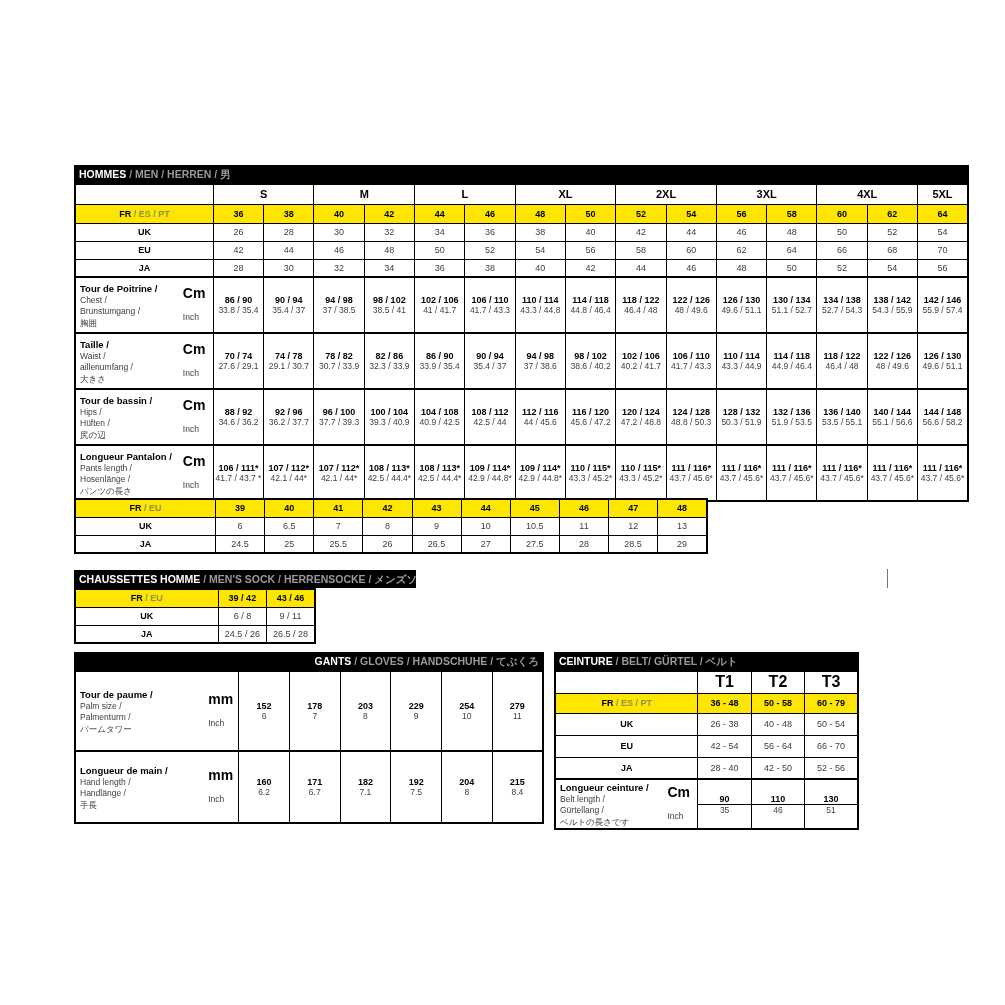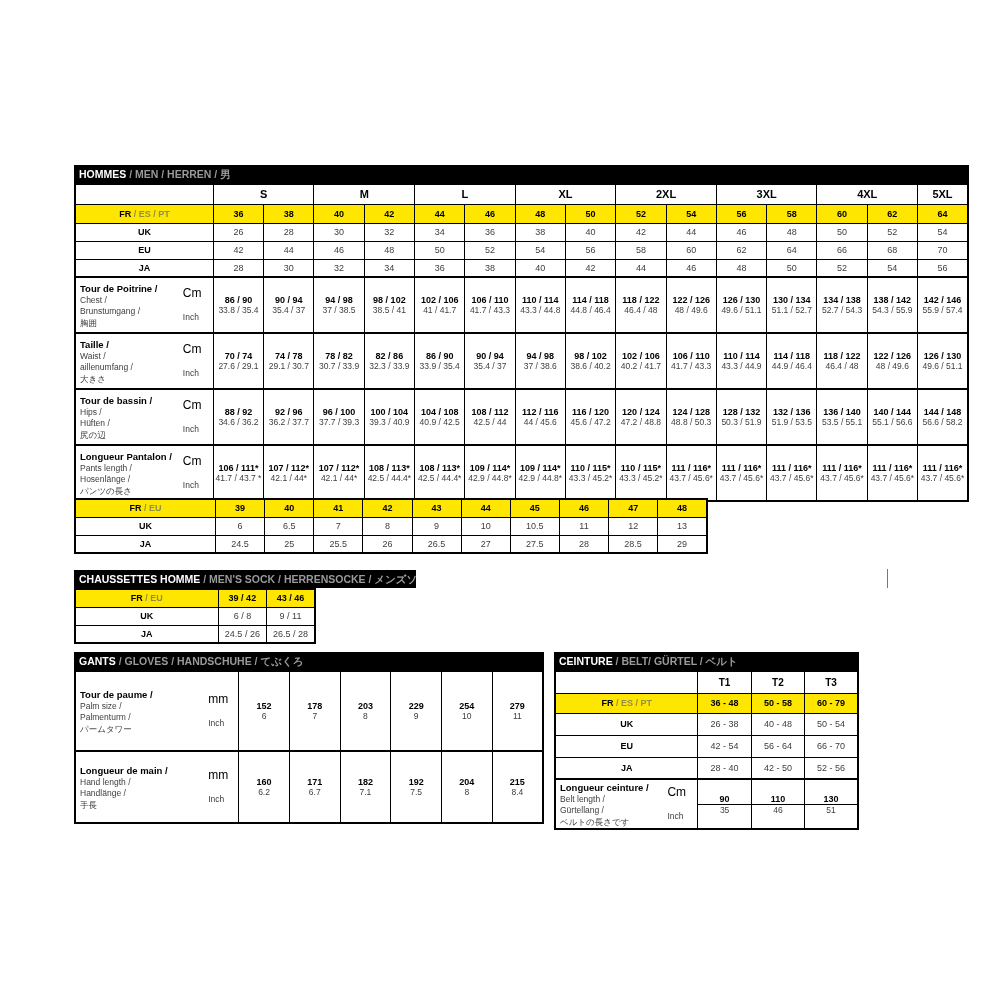--- a/index.html
+++ b/index.html
@@ -6,30 +6,30 @@
   body{width:1005px;height:1005px;position:relative;font-family:"Liberation Sans",sans-serif;-webkit-font-smoothing:antialiased;}
   .sec{position:absolute;padding-left:19px;}
   .bar{background:#000;height:18px;line-height:18px;padding:0 5px;box-sizing:border-box;font-size:10.5px;font-weight:bold;color:#fff;white-space:nowrap;overflow:hidden;}
   .bar .dim{color:#9a9a9a;font-weight:bold;}
   table.grid{border-collapse:collapse;table-layout:fixed;background:#fff;border:2px solid #000;}
   table.grid td{border:1px solid #000;padding:0;text-align:center;vertical-align:middle;font-size:9px;color:#3d3d3d;white-space:nowrap;overflow:hidden;}
   td.bre{border-right-width:2px;}
   tr.brow>td{border-top-width:2px;}
   tr.yellow td{background:#ffe600;color:#000;font-weight:bold;}
   tr.grouprow td{font-size:11px;font-weight:bold;color:#000;}
-  tr.headrow td{font-size:10px;font-weight:bold;color:#000;}
+  tr.headrow td{font-size:16px;font-weight:bold;color:#000;}
   td.lbl{text-align:left;padding:0 4px;}
   .ls{font-weight:bold;color:#000;}
   .dimy{color:#8f8f45;font-weight:bold;}
   td.blk{padding:0;}
   .lwrap{display:flex;width:100%;height:100%;align-items:stretch;}
   .llines{flex:1;padding:2px 0 0 4px;text-align:left;line-height:11.5px;font-size:8.5px;color:#3d3d3d;}
   .llines .l0{font-weight:bold;font-size:9.5px;color:#000;}
   .lunits{width:30px;display:flex;flex-direction:column;}
-  .lunits .uh{flex:1;display:flex;align-items:center;justify-content:flex-start;font-weight:normal;color:#000;font-size:12px;}
+  .lunits .uh{flex:1;display:flex;align-items:center;justify-content:flex-start;font-weight:bold;color:#000;font-size:14px;}
   .lunits .uh.inch{font-weight:normal;color:#3d3d3d;font-size:8.5px;}
   td.vcell{padding:0;}
   .halves{display:flex;flex-direction:column;width:100%;height:100%;}
   .halves .hh{flex:1;display:flex;align-items:center;justify-content:center;font-size:8.5px;}
   .halves .hh.top{font-weight:bold;color:#000;font-size:9px;}
   .halves .hh.dv{border-top:1px solid #000;}
   .stray{position:absolute;background:#777;}
 </style>
 </head>
 <body>
@@ -645,21 +645,21 @@
         </tr>
         <tr class="srow" style="height: 18px;">
           <td class="lbl"><span class="ls">JA</span></td>
           <td class="vc">24.5 / 26</td>
           <td class="vc">26.5 / 28</td>
         </tr>
       </tbody>
     </table>
   </div>
 <div class="sec" id="sec-gloves" style="left: 55px; top: 652px;">
-    <div class="bar" style="width: 470px;"><span>GANTS</span><span class="dim"> / GLOVES / HANDSCHUHE / てぶくろ</span></div>
+    <div class="bar" style="width: 470px; text-align: right;"><span>GANTS</span><span class="dim"> / GLOVES / HANDSCHUHE / てぶくろ</span></div>
     <table class="grid" style="width: 470px;">
       <colgroup>
         <col style="width: 163px;">
         <col style="width: 50.5px;">
         <col style="width: 50.5px;">
         <col style="width: 50.5px;">
         <col style="width: 50.5px;">
         <col style="width: 50.5px;">
         <col style="width: 50.5px;">
       </colgroup>

